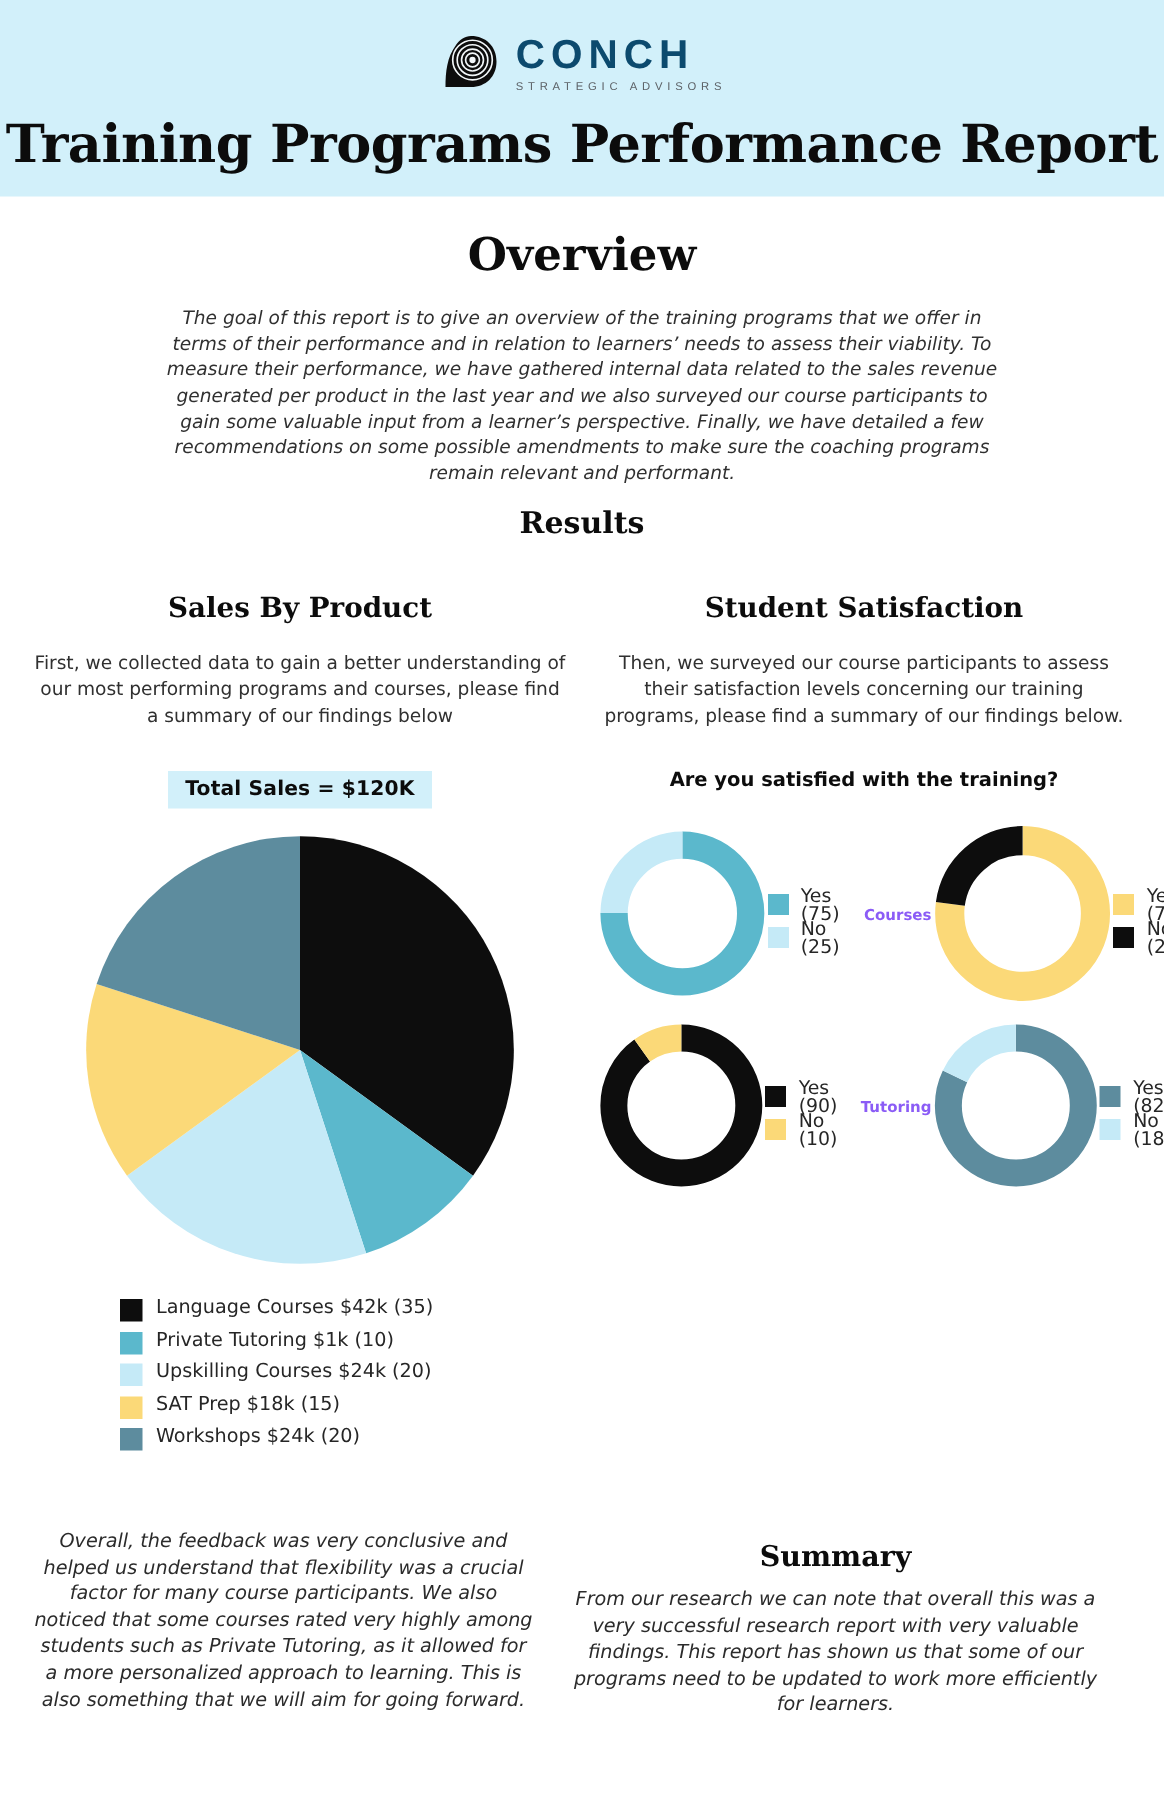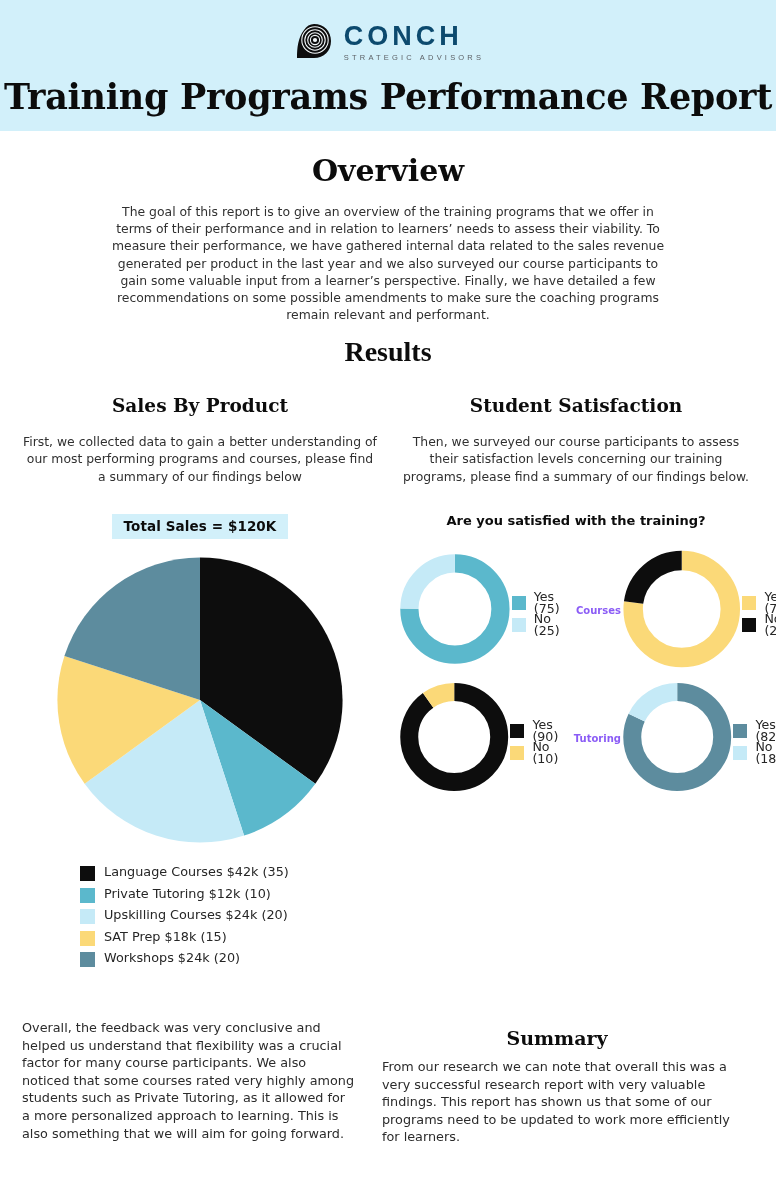--- a/index.html
+++ b/index.html
@@ -39,25 +39,25 @@
     font-weight: 700; font-size: 35px; color: #0c0c0c; letter-spacing: -0.3px;
   }
 
   
   .h-section {
     text-align: center;
     font-family: "DejaVu Serif", "Liberation Serif", serif;
     font-weight: 700; color: #0c0c0c;
   }
   .overview-h { position: absolute; left: 0; top: 153px; width: 776px; font-size: 30px; }
-  .results-h  { position: absolute; left: 0; top: 336px; width: 776px; font-size: 28px; font-family: Liberation Serif, serif; }
+  .results-h  { position: absolute; left: 0; top: 336px; width: 776px; font-size: 20px; }
 
   .overview-body {
     position: absolute; left: 108px; top: 203px; width: 560px;
-    text-align: center; font-size: 12.4px; line-height: 17.2px; color: #303030;
+    text-align: center; font-size: 12.4px; line-height: 17.2px; color: #303030; font-style: italic;
   }
 
   
   .col-left  { position: absolute; left: 22px;  top: 395px; width: 356px; }
   .col-right { position: absolute; left: 398px; top: 395px; width: 356px; }
 
   .sub-h {
     text-align: center;
     font-family: "DejaVu Serif", "Liberation Serif", serif;
     font-weight: 700; font-size: 18.5px; color: #0c0c0c;
@@ -106,22 +106,22 @@
 
   
   .analysis-block { position: absolute; left: 22px;  top: 1010px; width: 334px; }
   .summary-block  { position: absolute; left: 382px; top: 1027px; width: 350px; }
   .b-head {
     text-align: center;
     font-family: "DejaVu Serif", "Liberation Serif", serif;
     font-weight: 700; font-size: 19px; color: #0c0c0c;
   }
   .b-body {
-    margin-top: 9px; 
-    font-size: 12.8px; line-height: 17.6px; color: #2b2b2b;
+    margin-top: 9px; text-align: center;
+    font-size: 12.8px; line-height: 17.6px; color: #2b2b2b; font-style: italic;
   }
 </style>
 </head>
 <body>
 
 <div class="page">
 
   <div class="header-band"></div>
 
   <div class="logo-wrap">
@@ -166,21 +166,21 @@
       </svg>
     </div>
 
     <div class="pie-legend" id="pie-legend">
         <div class="lg-row">
           <span class="lg-sw" style="background: rgb(13, 13, 13);"></span>
           <span class="lg-tx">Language Courses $42k (35)</span>
         </div>
         <div class="lg-row">
           <span class="lg-sw" style="background: rgb(91, 184, 204);"></span>
-          <span class="lg-tx">Private Tutoring $12k (10)</span>
+          <span class="lg-tx">Private Tutoring $1k (10)</span>
         </div>
         <div class="lg-row">
           <span class="lg-sw" style="background: rgb(197, 234, 247);"></span>
           <span class="lg-tx">Upskilling Courses $24k (20)</span>
         </div>
         <div class="lg-row">
           <span class="lg-sw" style="background: rgb(251, 217, 120);"></span>
           <span class="lg-tx">SAT Prep $18k (15)</span>
         </div>
         <div class="lg-row">

